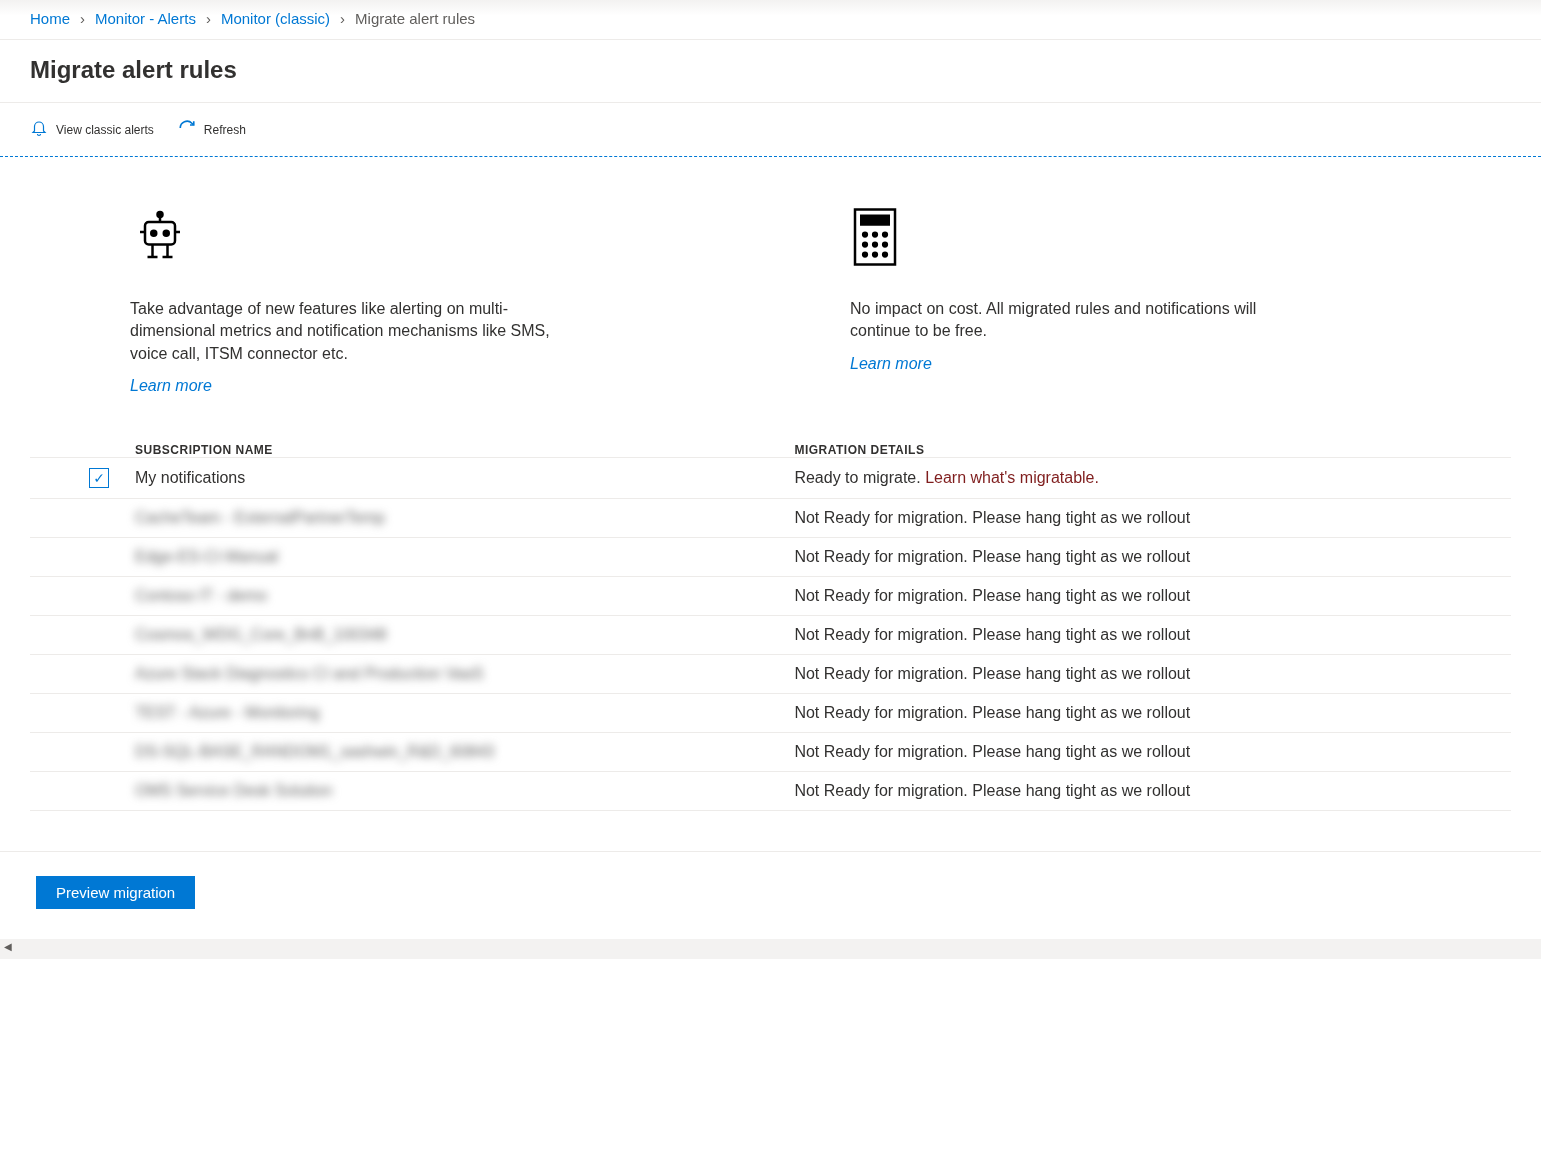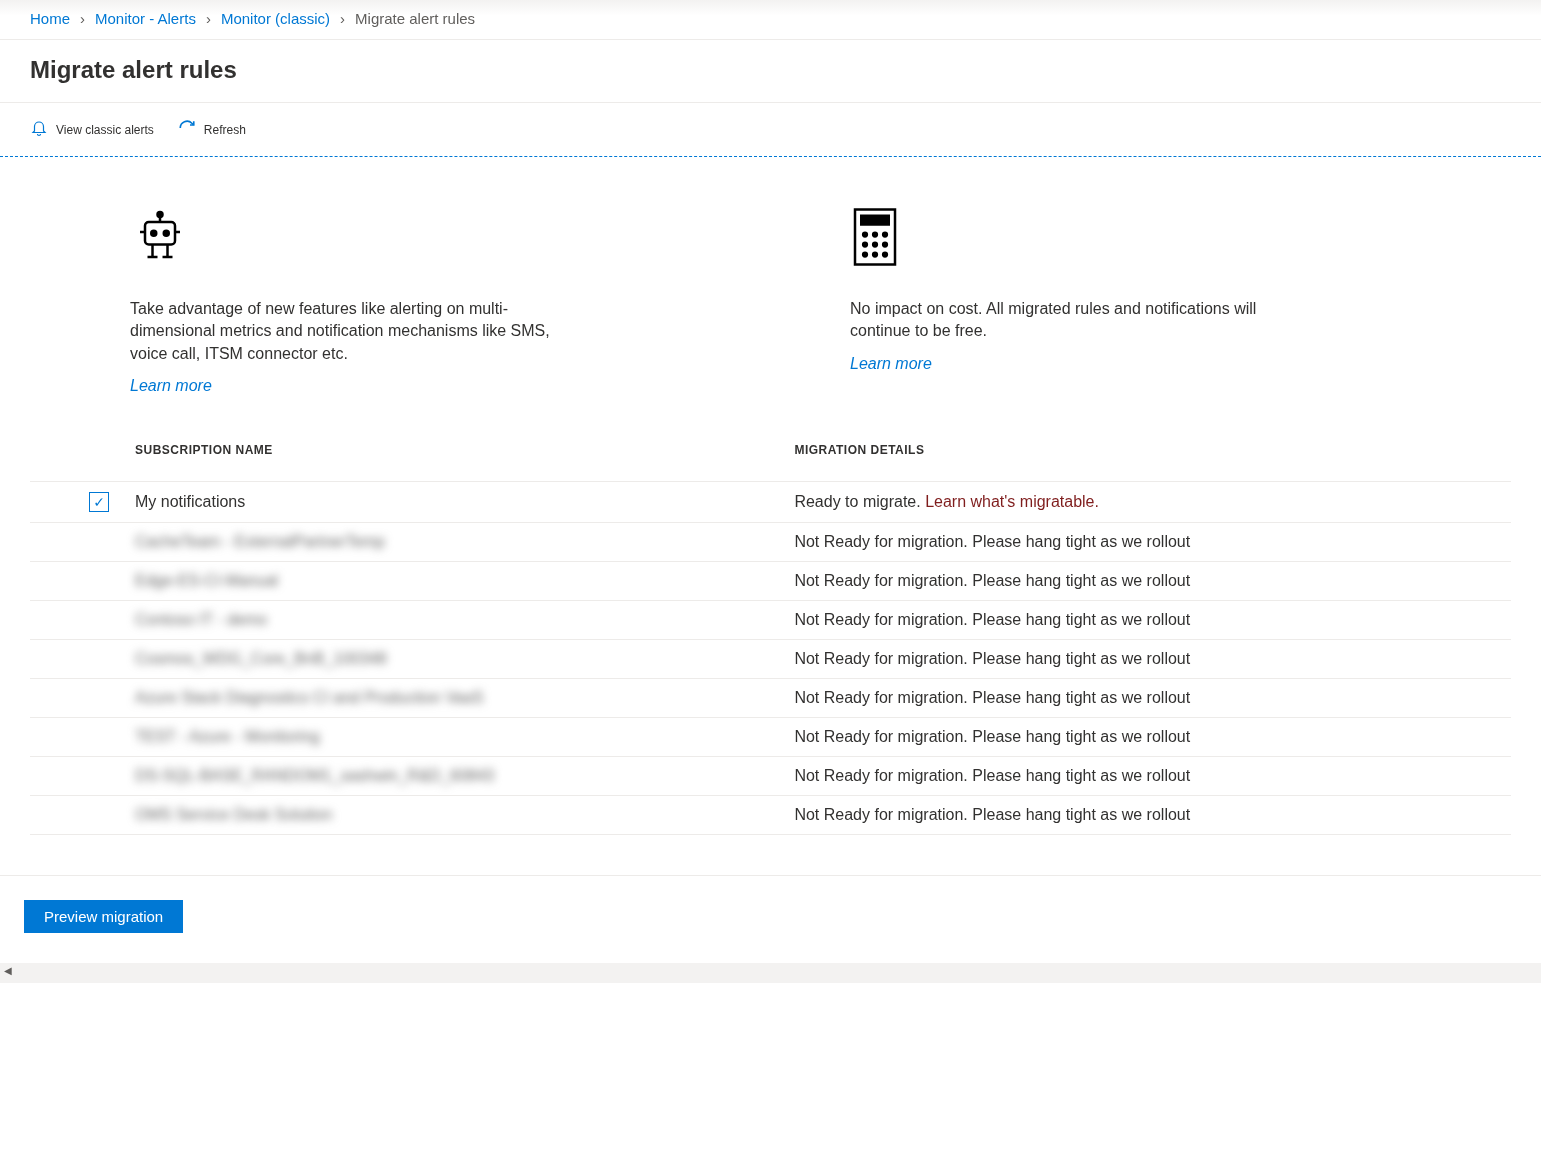--- a/index.html
+++ b/index.html
@@ -64,21 +64,21 @@
     .info-link { color: #0078d4; text-decoration: none; font-size: 16px; font-style: italic; }
     .info-card-right { margin-left: 240px; }
 
     .sub-table-wrap { padding: 0 0 40px 0; }
     .sub-table { width: 100%; border-collapse: collapse; }
     .sub-table thead th {
       text-align: left;
       font-size: 12px;
       font-weight: 600;
       letter-spacing: 0.5px;
-      padding: 8px 12px 24px 0;
+      padding: 8px 12px 0 0;
       color: #323130;
     }
     .sub-table thead th.col-check { width: 100px; padding-left: 50px; }
     .sub-table thead th.col-name { padding-left: 5px; }
     .sub-table thead th.col-details { padding-left: 10px; }
     .sub-table tbody tr { border-top: 1px solid #edebe9; }
     .sub-table tbody tr:last-child { border-bottom: 1px solid #edebe9; }
     .sub-table td {
       padding: 10px 12px 10px 0;
       font-size: 16px;
@@ -91,21 +91,21 @@
     .blurred { filter: blur(4px); color:#666; }
     .checkbox {
       width: 20px; height: 20px; border: 1px solid #0078d4; display: inline-flex;
       align-items: center; justify-content: center; color: #0078d4; font-size: 14px;
       background:#fff;
     }
     .ready-link { color: #7f1d1d; text-decoration: none; }
 
     .bottom-bar {
       border-top: 1px solid #edebe9;
-      padding: 24px 30px 30px 24px;
+      padding: 24px 30px 30px 36px;
     }
     .primary-btn {
       background: #0078d4;
       color: #fff;
       border: none;
       padding: 8px 20px;
       font-size: 15px;
       cursor: pointer;
     }
 

